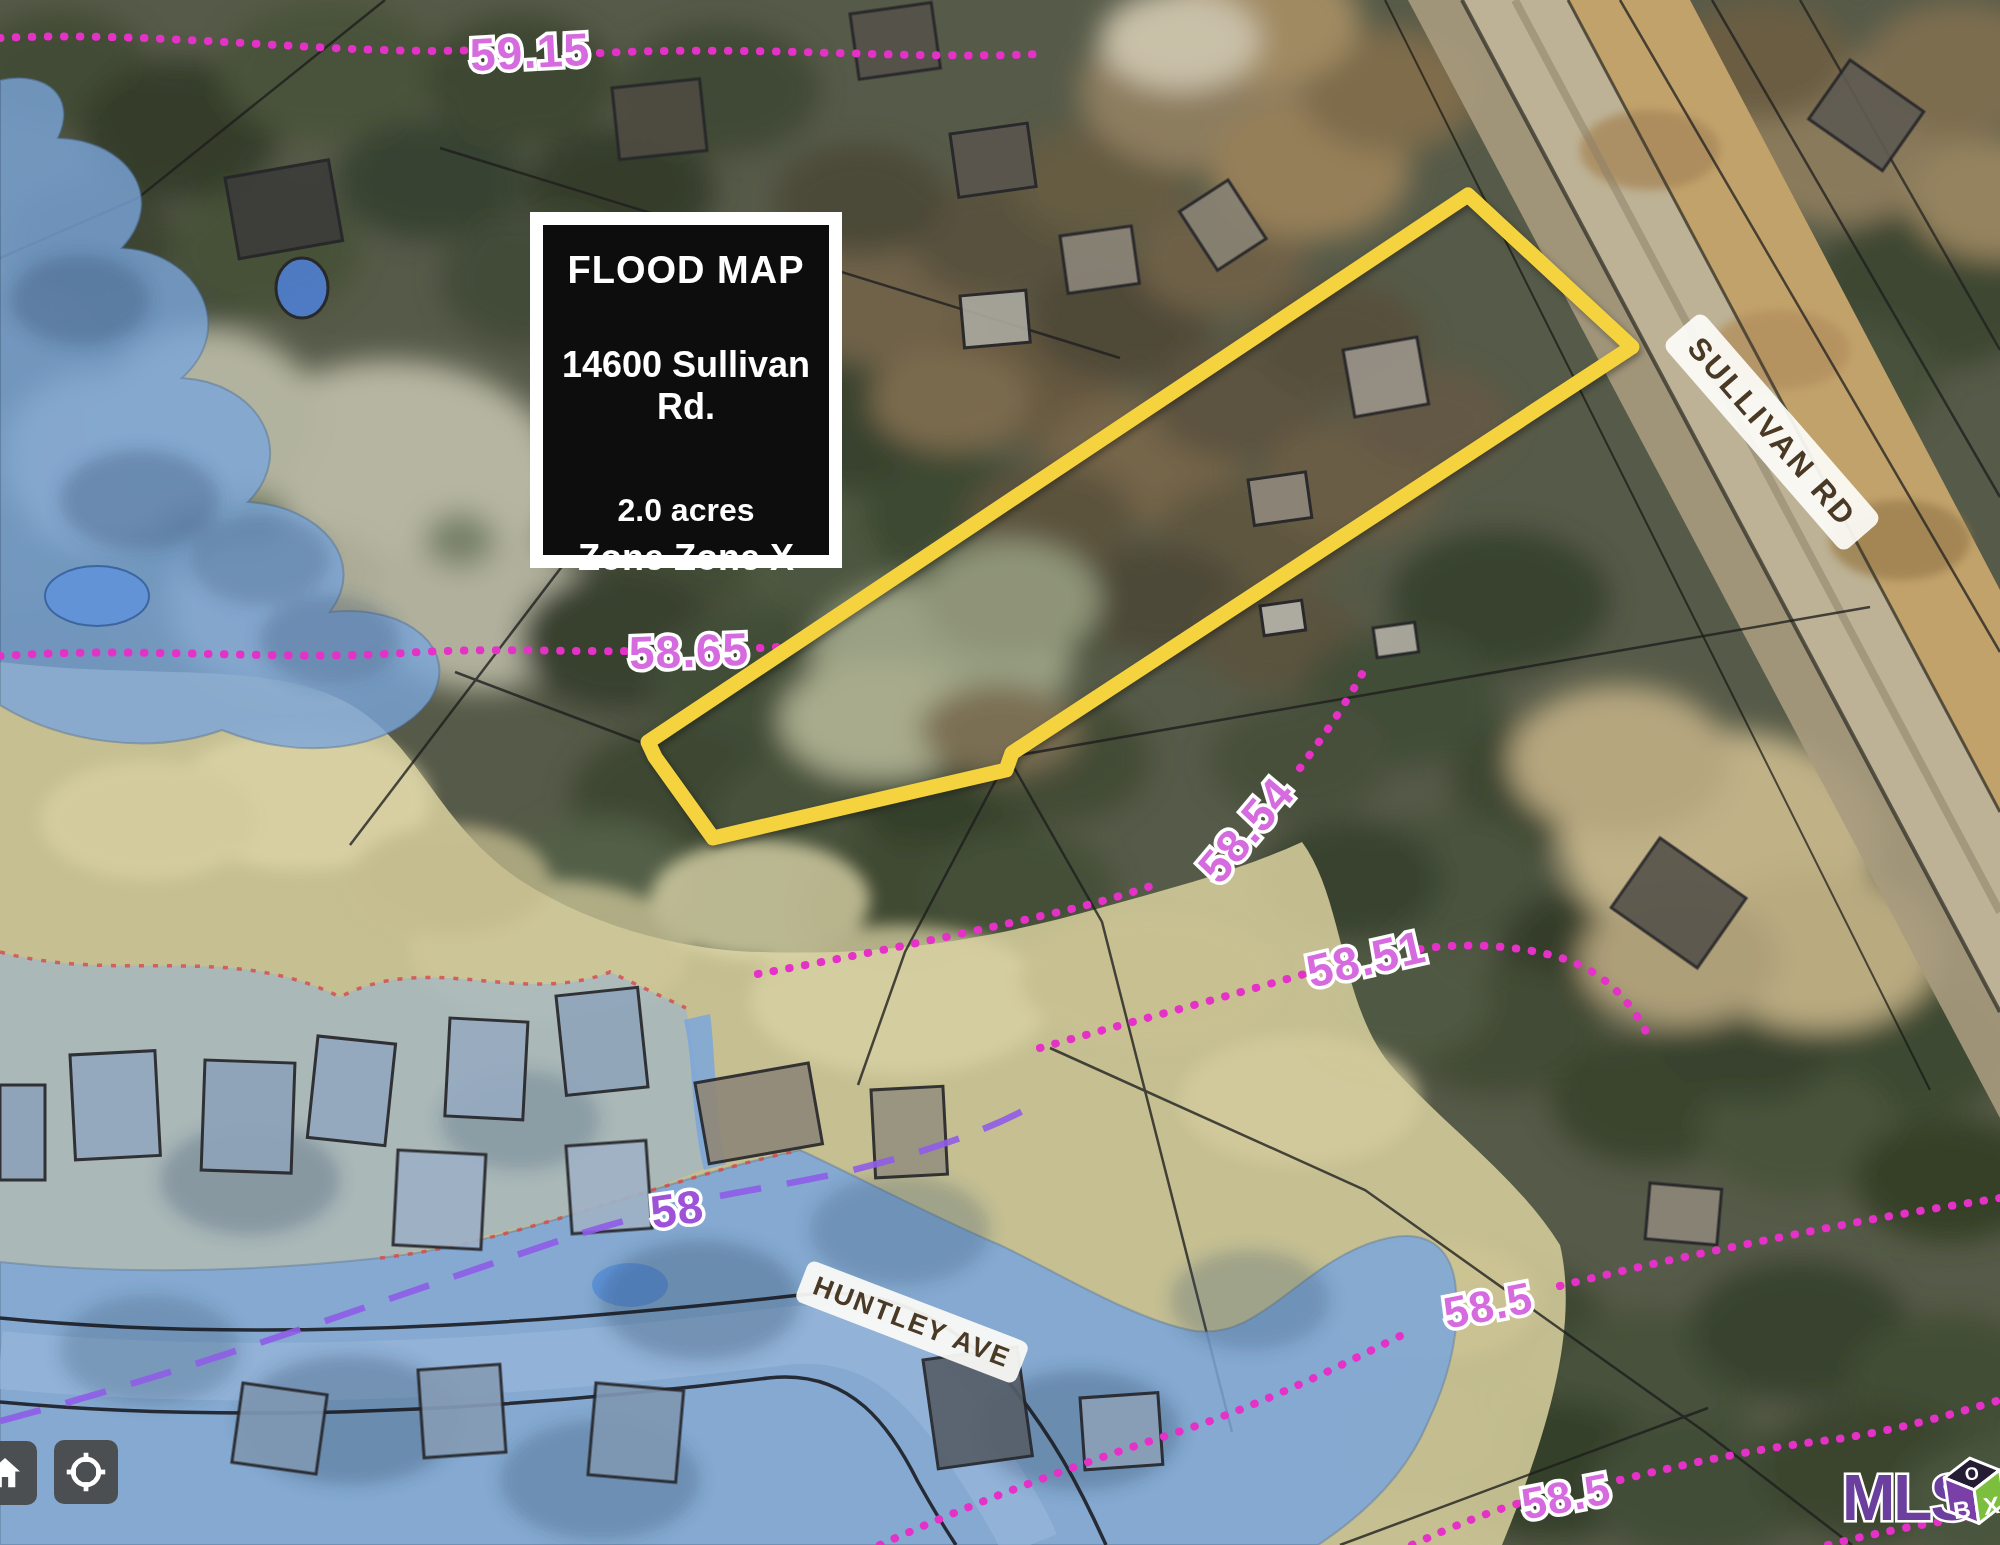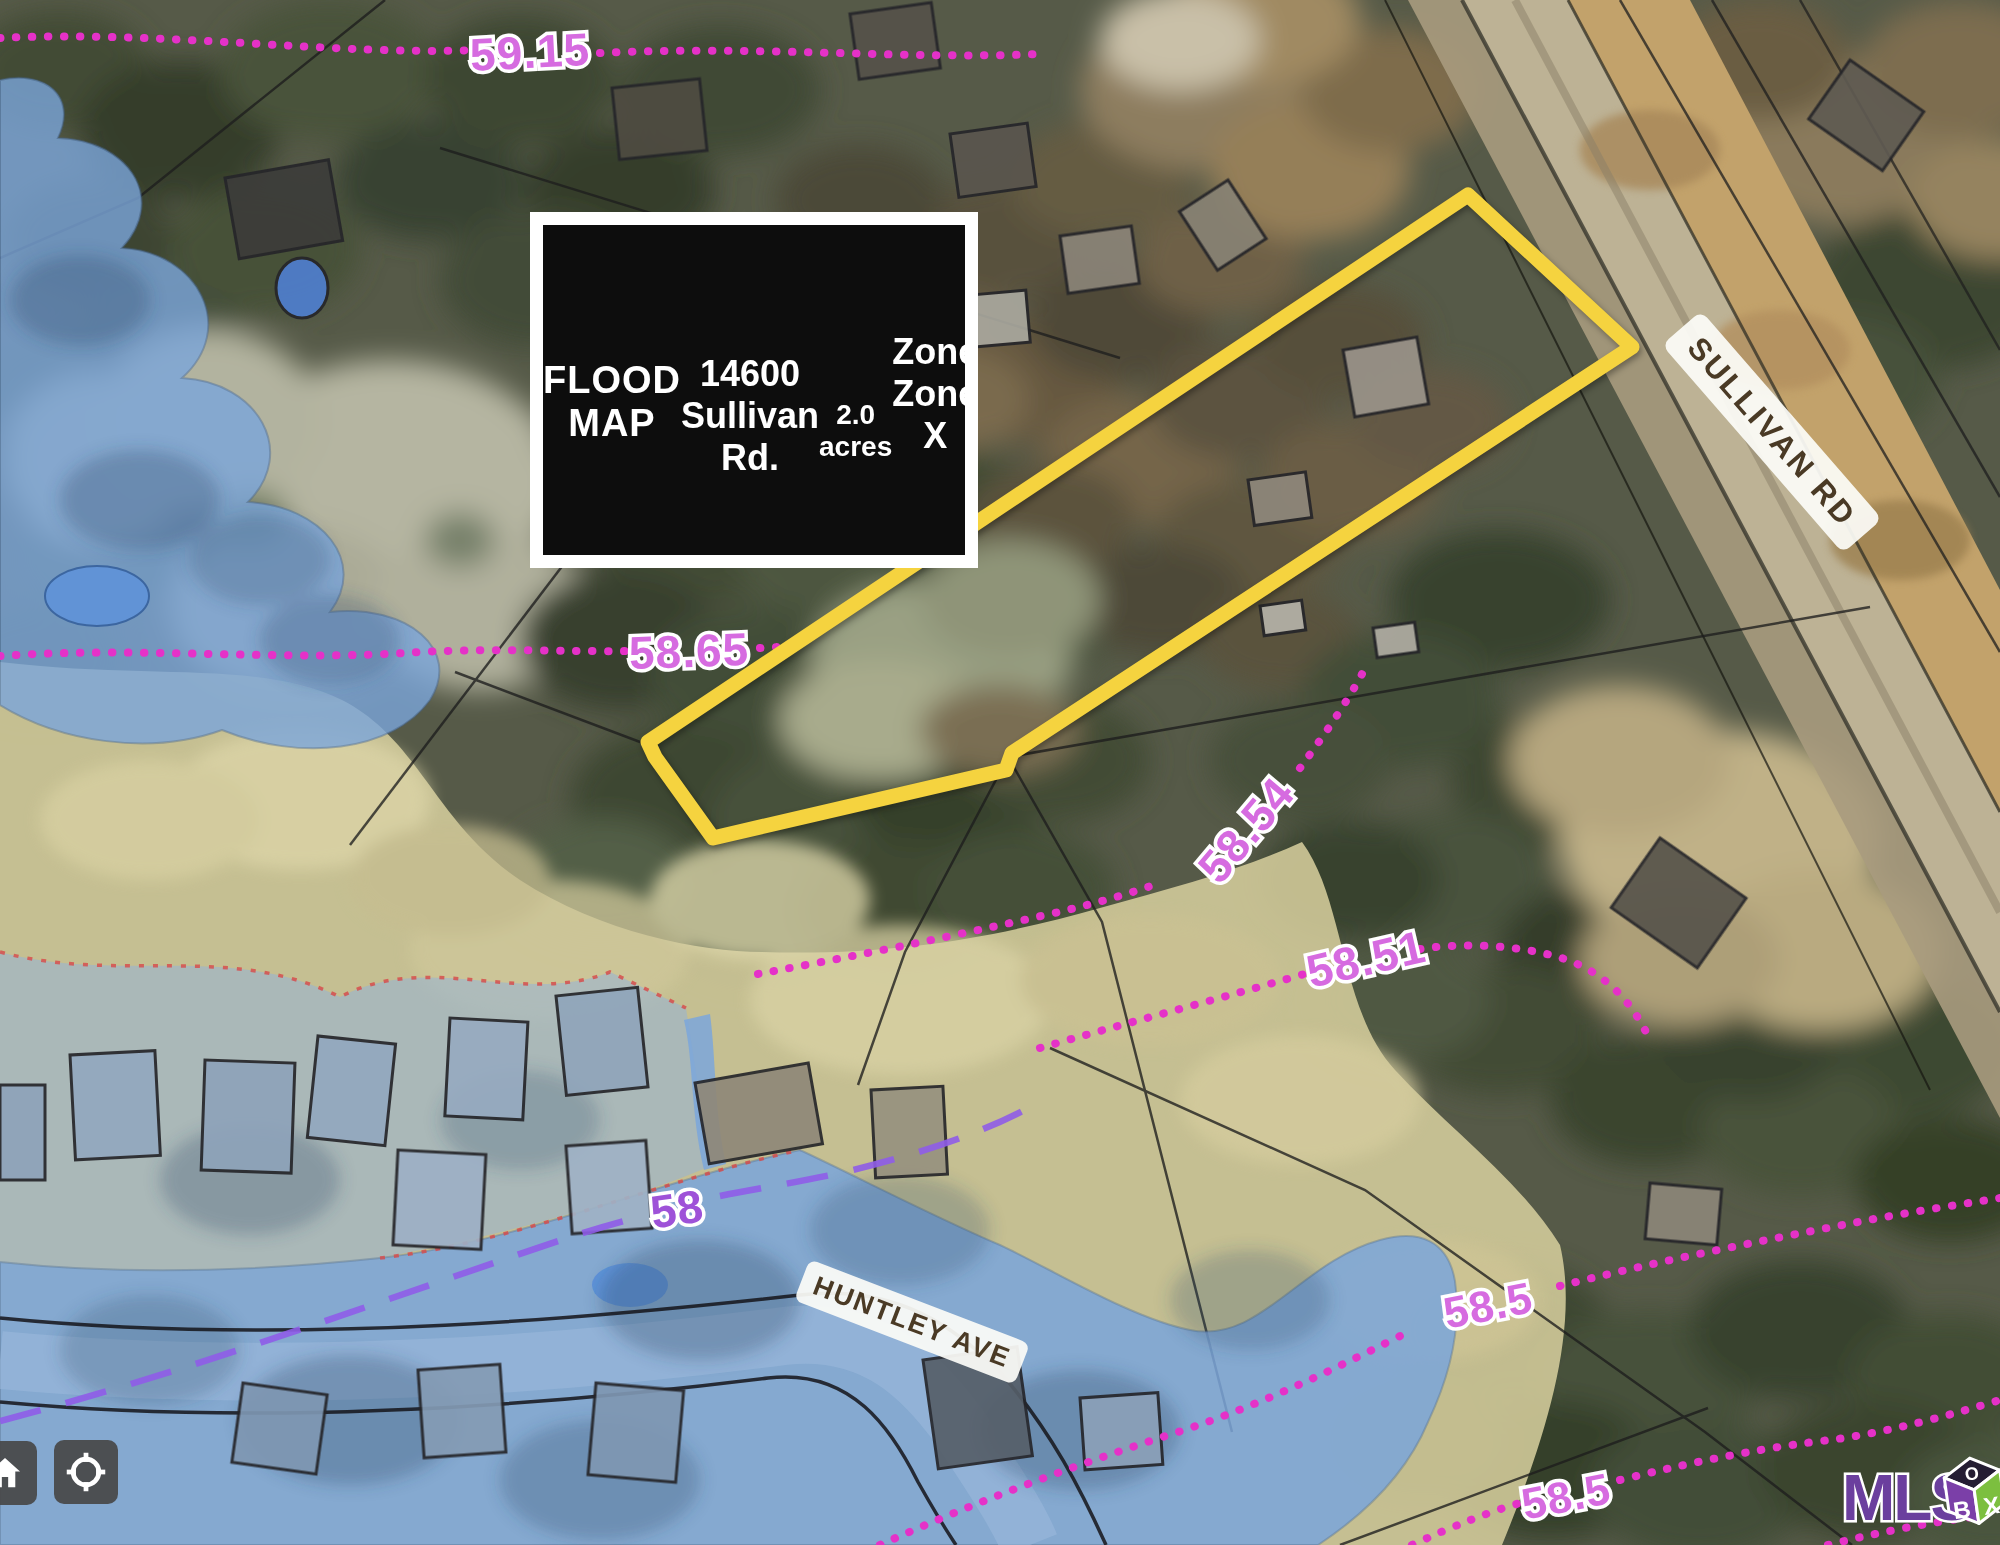--- a/index.html
+++ b/index.html
@@ -8,27 +8,27 @@
   .stage > svg{position:absolute;left:0;top:0}
 
   
   .clabel{font-family:"Liberation Sans",sans-serif;font-weight:bold;font-size:46px;
           stroke:#ffffff;stroke-width:7px;paint-order:stroke;letter-spacing:1px}
   .clabel-sm{font-size:44px}
   .rlabel{font-family:"Liberation Sans",sans-serif;font-weight:bold;fill:#4a3a25}
   .pillbg{fill:#fcfcf7;opacity:.93}
 
   
-  .info-box{position:absolute;left:530px;top:212px;width:448px;height:356px;
+  .info-box{position:absolute;left:530px;top:212px;width:312px;height:356px;
             background:#0d0d0d;border:13px solid #ffffff;box-sizing:border-box;
-            display:flex;flex-direction:row;align-items:center;text-align:center;
+            display:flex;flex-direction:column;align-items:center;text-align:center;
             color:#ffffff;font-weight:bold}
   .ib-title{margin-top:24px;font-size:38px;letter-spacing:1px}
   .ib-addr{margin-top:52px;font-size:36px}
-  .ib-acres{margin-top:82px;font-size:28px}
+  .ib-acres{margin-top:64px;font-size:32px}
   .ib-zone{margin-top:8px;font-size:36px}
 
   
   .map-btn{position:absolute;width:64px;height:64px;background:rgba(72,72,72,.93);
            border-radius:10px;display:flex;align-items:center;justify-content:center;
            cursor:pointer}
   #btn-home{left:-27px;top:1441px}
   #btn-locate{left:54px;top:1440px}
 
   

